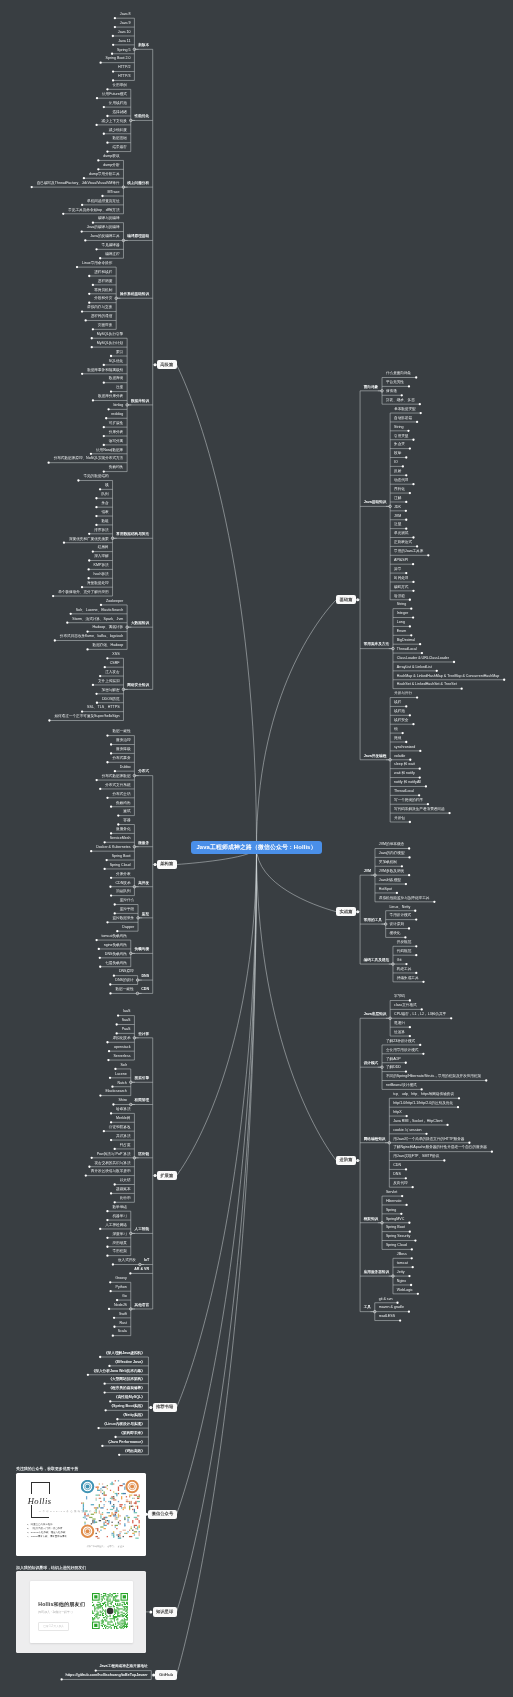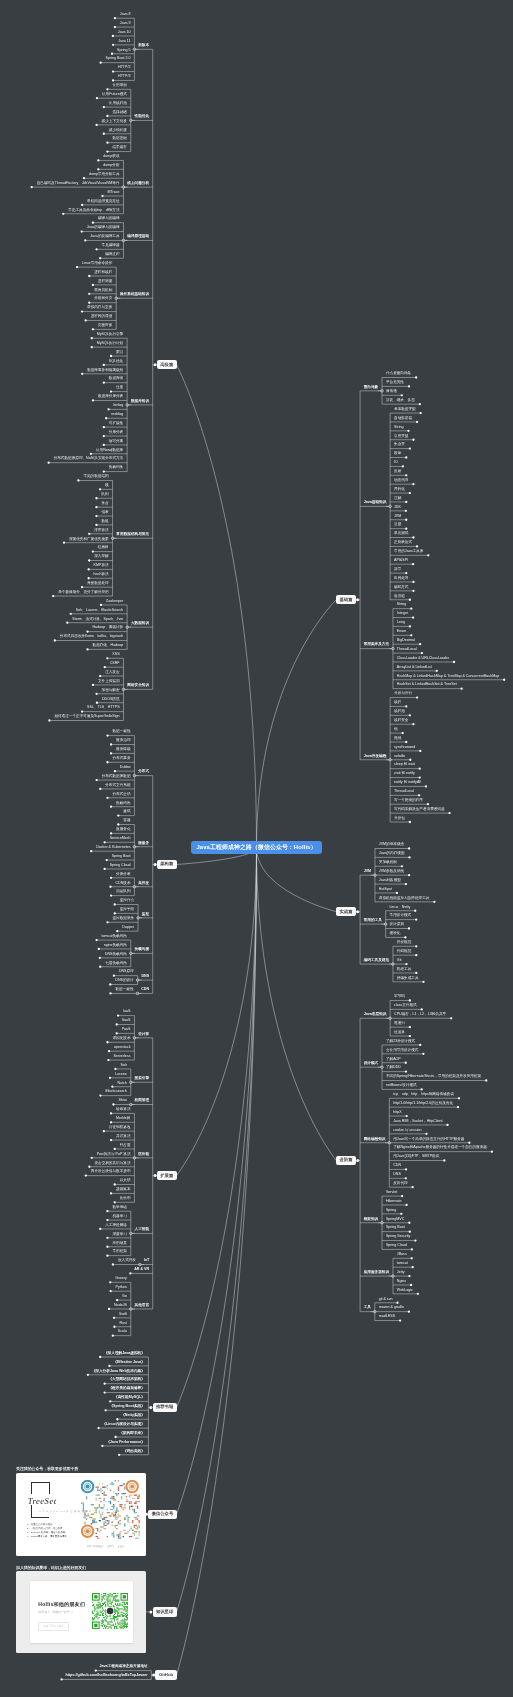--- a/index.html
+++ b/index.html
@@ -916,21 +916,21 @@
     <div class="node lvl2" style="left: 114.08px; top: 1396.22px;">《高性能MySQL》</div>
     <div class="node lvl2" style="left: 109.43px; top: 1405.11px;">《Spring Boot实战》</div>
     <div class="node lvl2" style="left: 121.16px; top: 1414px;">《Netty实战》</div>
     <div class="node lvl2" style="left: 102.35px; top: 1422.89px;">《Linux内核设计与实现》</div>
     <div class="node lvl2" style="left: 119.35px; top: 1431.78px;">《架构即未来》</div>
     <div class="node lvl2" style="left: 106.18px; top: 1440.67px;">《Java Performance》</div>
     <div class="node lvl2" style="left: 122.99px; top: 1449.56px;">《码出高效》</div>
     <div class="card" style="left: 16px; top: 1472.54px; width: 129.6px; height: 83.3px; background: rgb(255, 255, 255);">
       <div style="position: absolute; left: 14.904px; top: 9.5795px; width: 17.496px; height: 10.4125px; border-top: 0.55px solid rgb(47, 47, 47); border-right: 0.55px solid rgb(47, 47, 47); border-image: initial; border-bottom: none; border-left: 0.55px solid rgb(47, 47, 47);"></div>
       <div style="position: absolute; left: 14.904px; top: 32.9035px; width: 17.496px; height: 11.2455px; border-bottom: 0.55px solid rgb(47, 47, 47); border-left: 0.55px solid rgb(47, 47, 47); border-image: initial; border-top: none; border-right: none;"></div>
-      <div style="position: absolute; left: 11.664px; top: 23.7405px; font-family: &quot;Liberation Serif&quot;, &quot;DejaVu Serif&quot;, serif; font-style: italic; font-size: 8.6px; color: rgb(35, 35, 35); letter-spacing: 0.5px;">TreeSet</div>
+      <div style="position: absolute; left: 11.664px; top: 23.7405px; font-family: &quot;Liberation Serif&quot;, &quot;DejaVu Serif&quot;, serif; font-style: italic; font-size: 8.6px; color: rgb(35, 35, 35); letter-spacing: 0.5px;">Hollis</div>
       <div style="position: absolute; left: 22.68px; top: 37.485px; font-size: 2.3px; color: rgb(154, 154, 154); letter-spacing: 1.5px;">一个对Coding有着独特追求的人</div>
       <div style="position: absolute; left: 11.016px; top: 49.98px; width: 51.84px;">
         <div style="font-size: 2.45px; color: rgb(76, 76, 76); line-height: 1.75; white-space: normal;">1、阿里巴巴高级工程师</div>
         <div style="font-size: 2.45px; color: rgb(76, 76, 76); line-height: 1.75; white-space: normal;">2、《程序员的三门课》联合作者</div>
         <div style="font-size: 2.45px; color: rgb(76, 76, 76); line-height: 1.75; white-space: normal;">3、51CTO专栏作家、掘金专栏作家</div>
         <div style="font-size: 2.45px; color: rgb(76, 76, 76); line-height: 1.75; white-space: normal;">4、CSDN博客专家、博客园推荐博客</div>
       </div>
       <div style="position: absolute; left: 65.448px; top: 7.0805px; width: 58.968px; height: 58.968px;"><svg viewBox="0 0 37 37" width="58.967999999999996" height="58.967999999999996">
           <rect x="21.12" y="0.12" width="0.8" height="0.8" fill="#d9604f"></rect>
           <rect x="23.12" y="0.12" width="0.8" height="0.8" fill="#5aa9c4"></rect>

